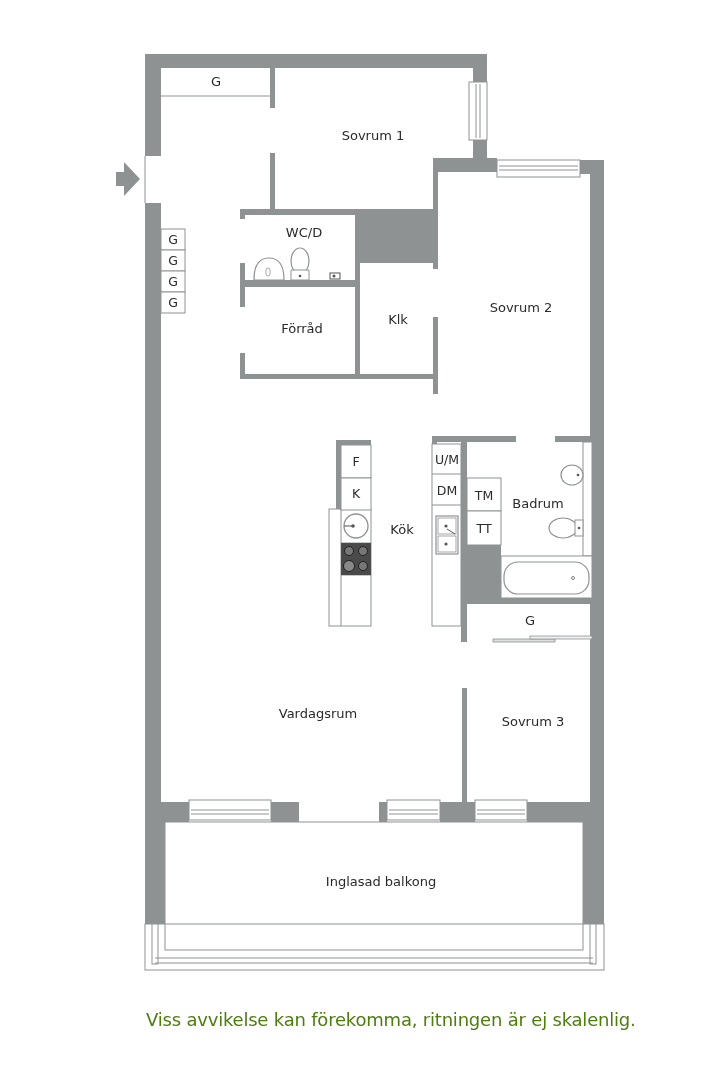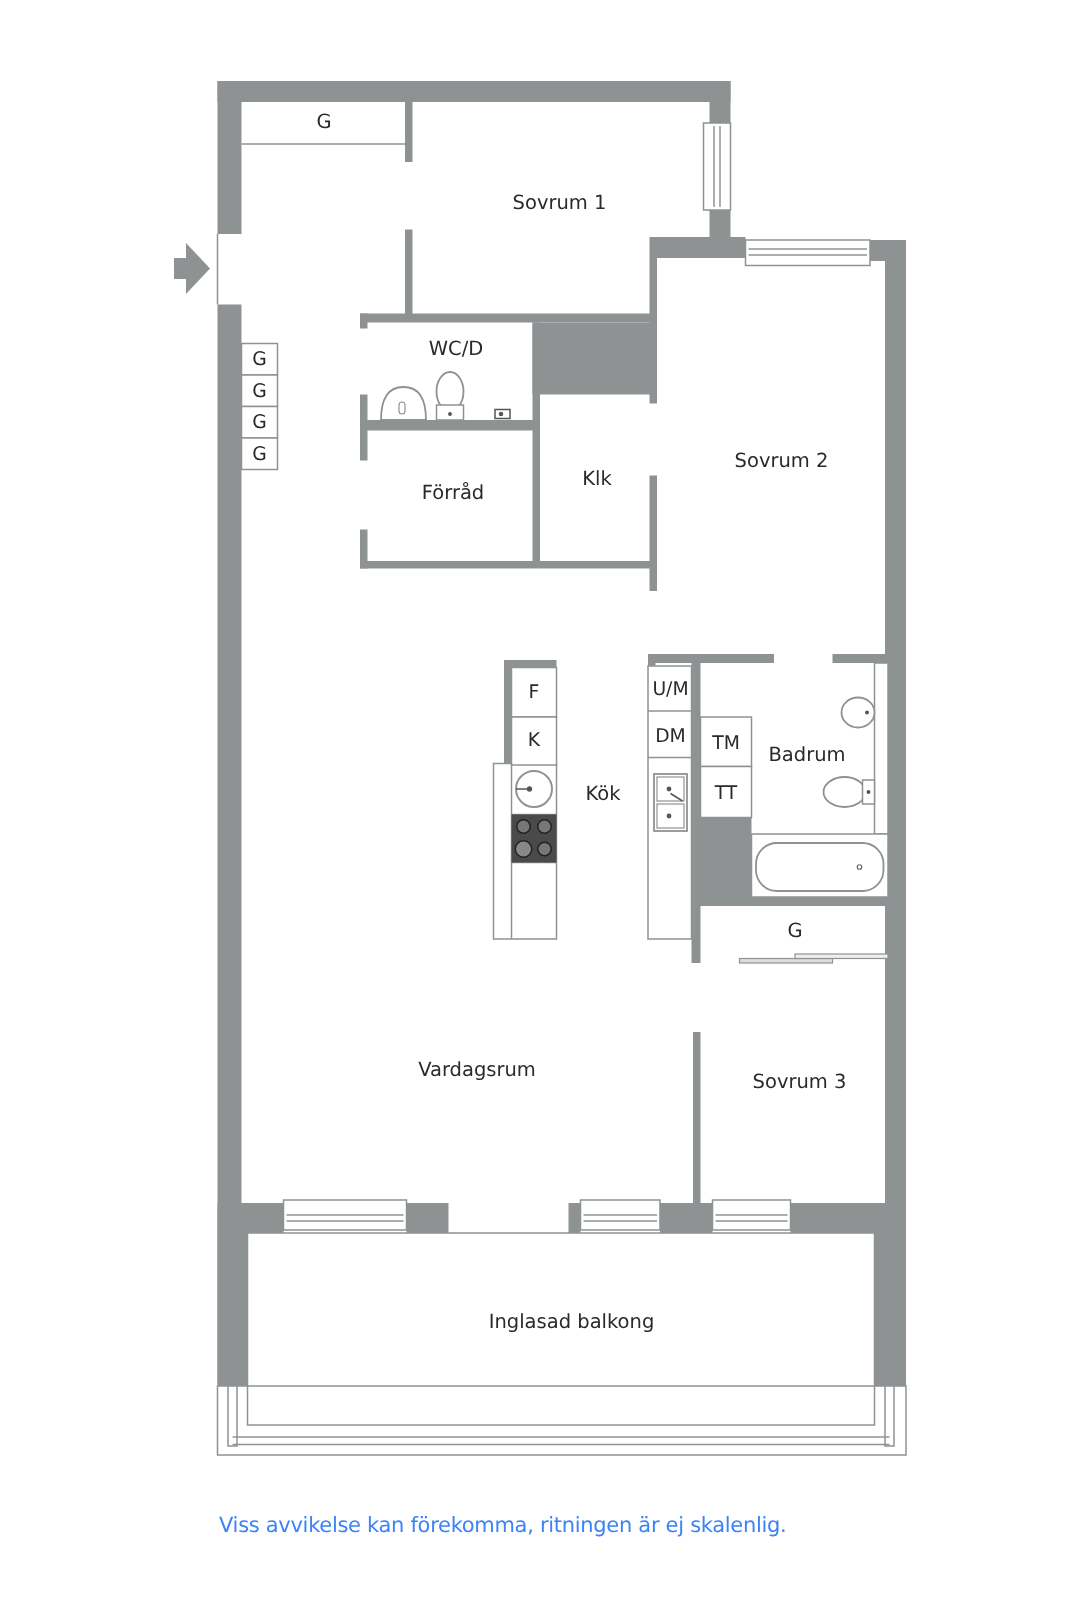--- a/index.html
+++ b/index.html
@@ -6,21 +6,21 @@
     body { width: 720px; height: 1080px; position: relative; overflow: hidden;
            font-family: "DejaVu Sans", sans-serif; color: #222; }
     #plan { position: absolute; left: 0; top: 0; width: 720px; height: 1080px; }
     .wall { fill: #8f9293; }
     .thin { fill: #8f9293; }
     .win-frame { fill: #ffffff; stroke: #8f9293; stroke-width: 1; }
     .win-line { stroke: #8f9293; stroke-width: 1; fill: none; }
     .cab { fill: #ffffff; stroke: #8f9293; stroke-width: 1; }
     .lbl { font-family: "DejaVu Sans", sans-serif; font-size: 13px; fill: #2a2a2a; text-anchor: middle; dominant-baseline: middle; }
     .lbl-sm { font-size: 12.5px; }
-    .disclaimer { position: absolute; left: 146px; top: 1009px; font-size: 14px; color: #3b82f6;
+    .disclaimer { position: absolute; left: 146px; top: 1009px; font-size: 18px; color: #4d7c0f;
                   font-family: "DejaVu Sans", sans-serif; letter-spacing: -0.2px; }
   </style>
 </head>
 <body>
 
 <svg id="plan" viewBox="0 0 720 1080" xmlns="http://www.w3.org/2000/svg">
 
   <g>
 
     <rect class="wall" x="145" y="54" width="342" height="14"></rect>

